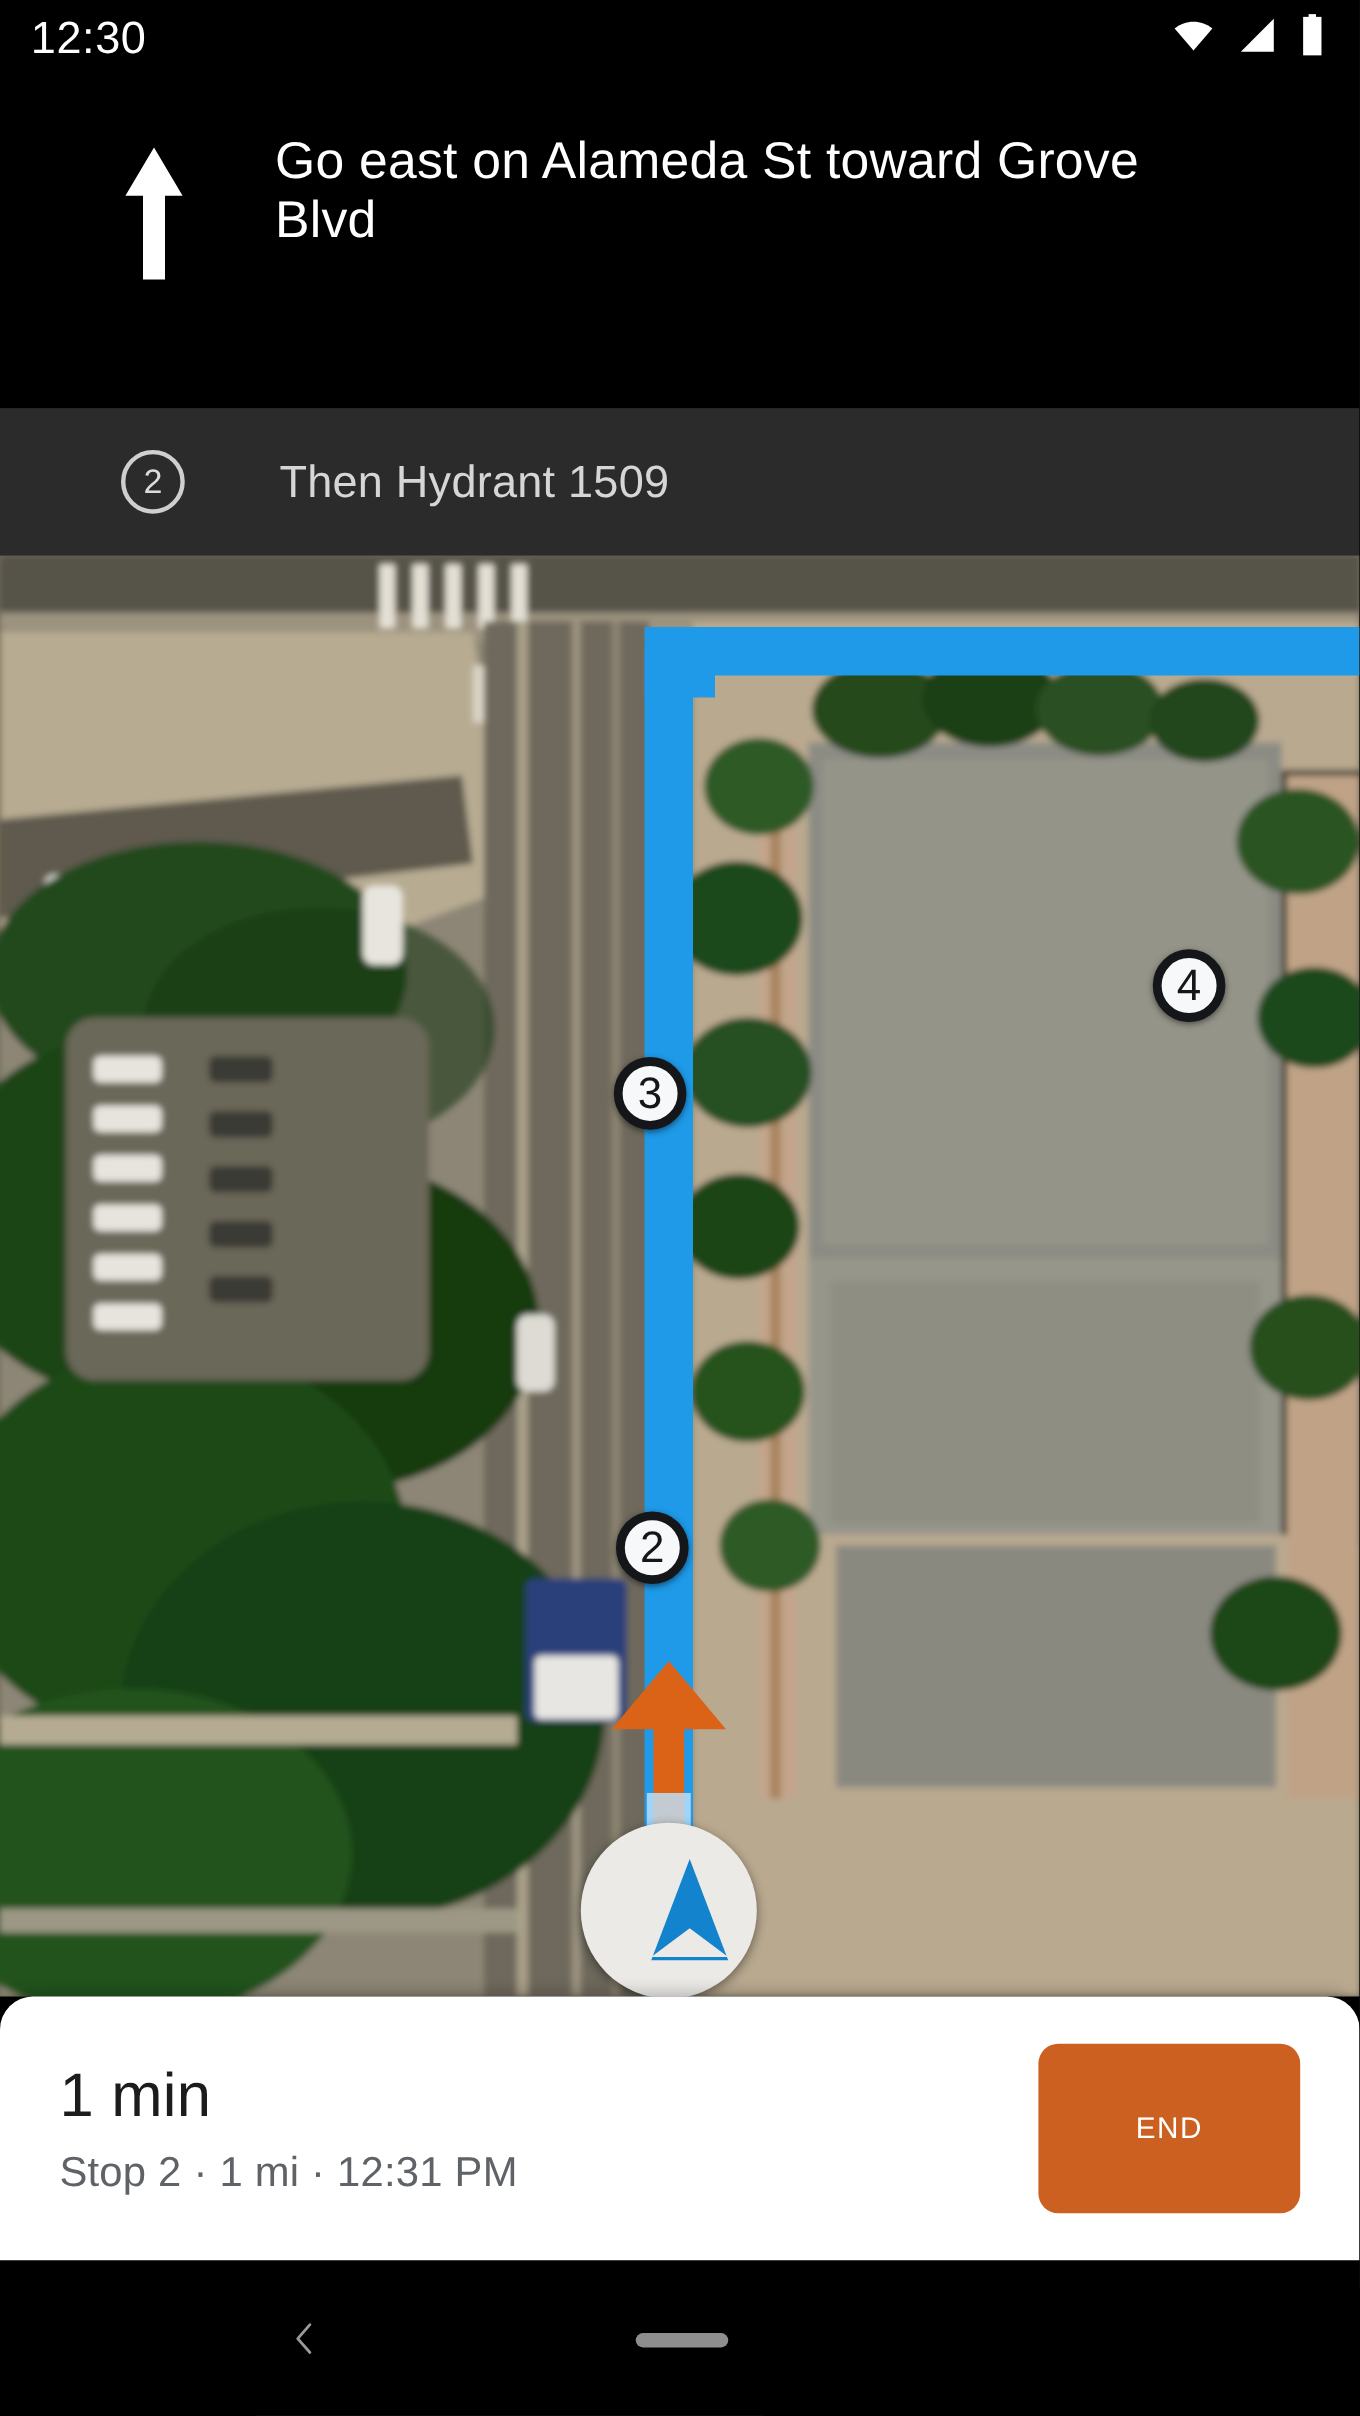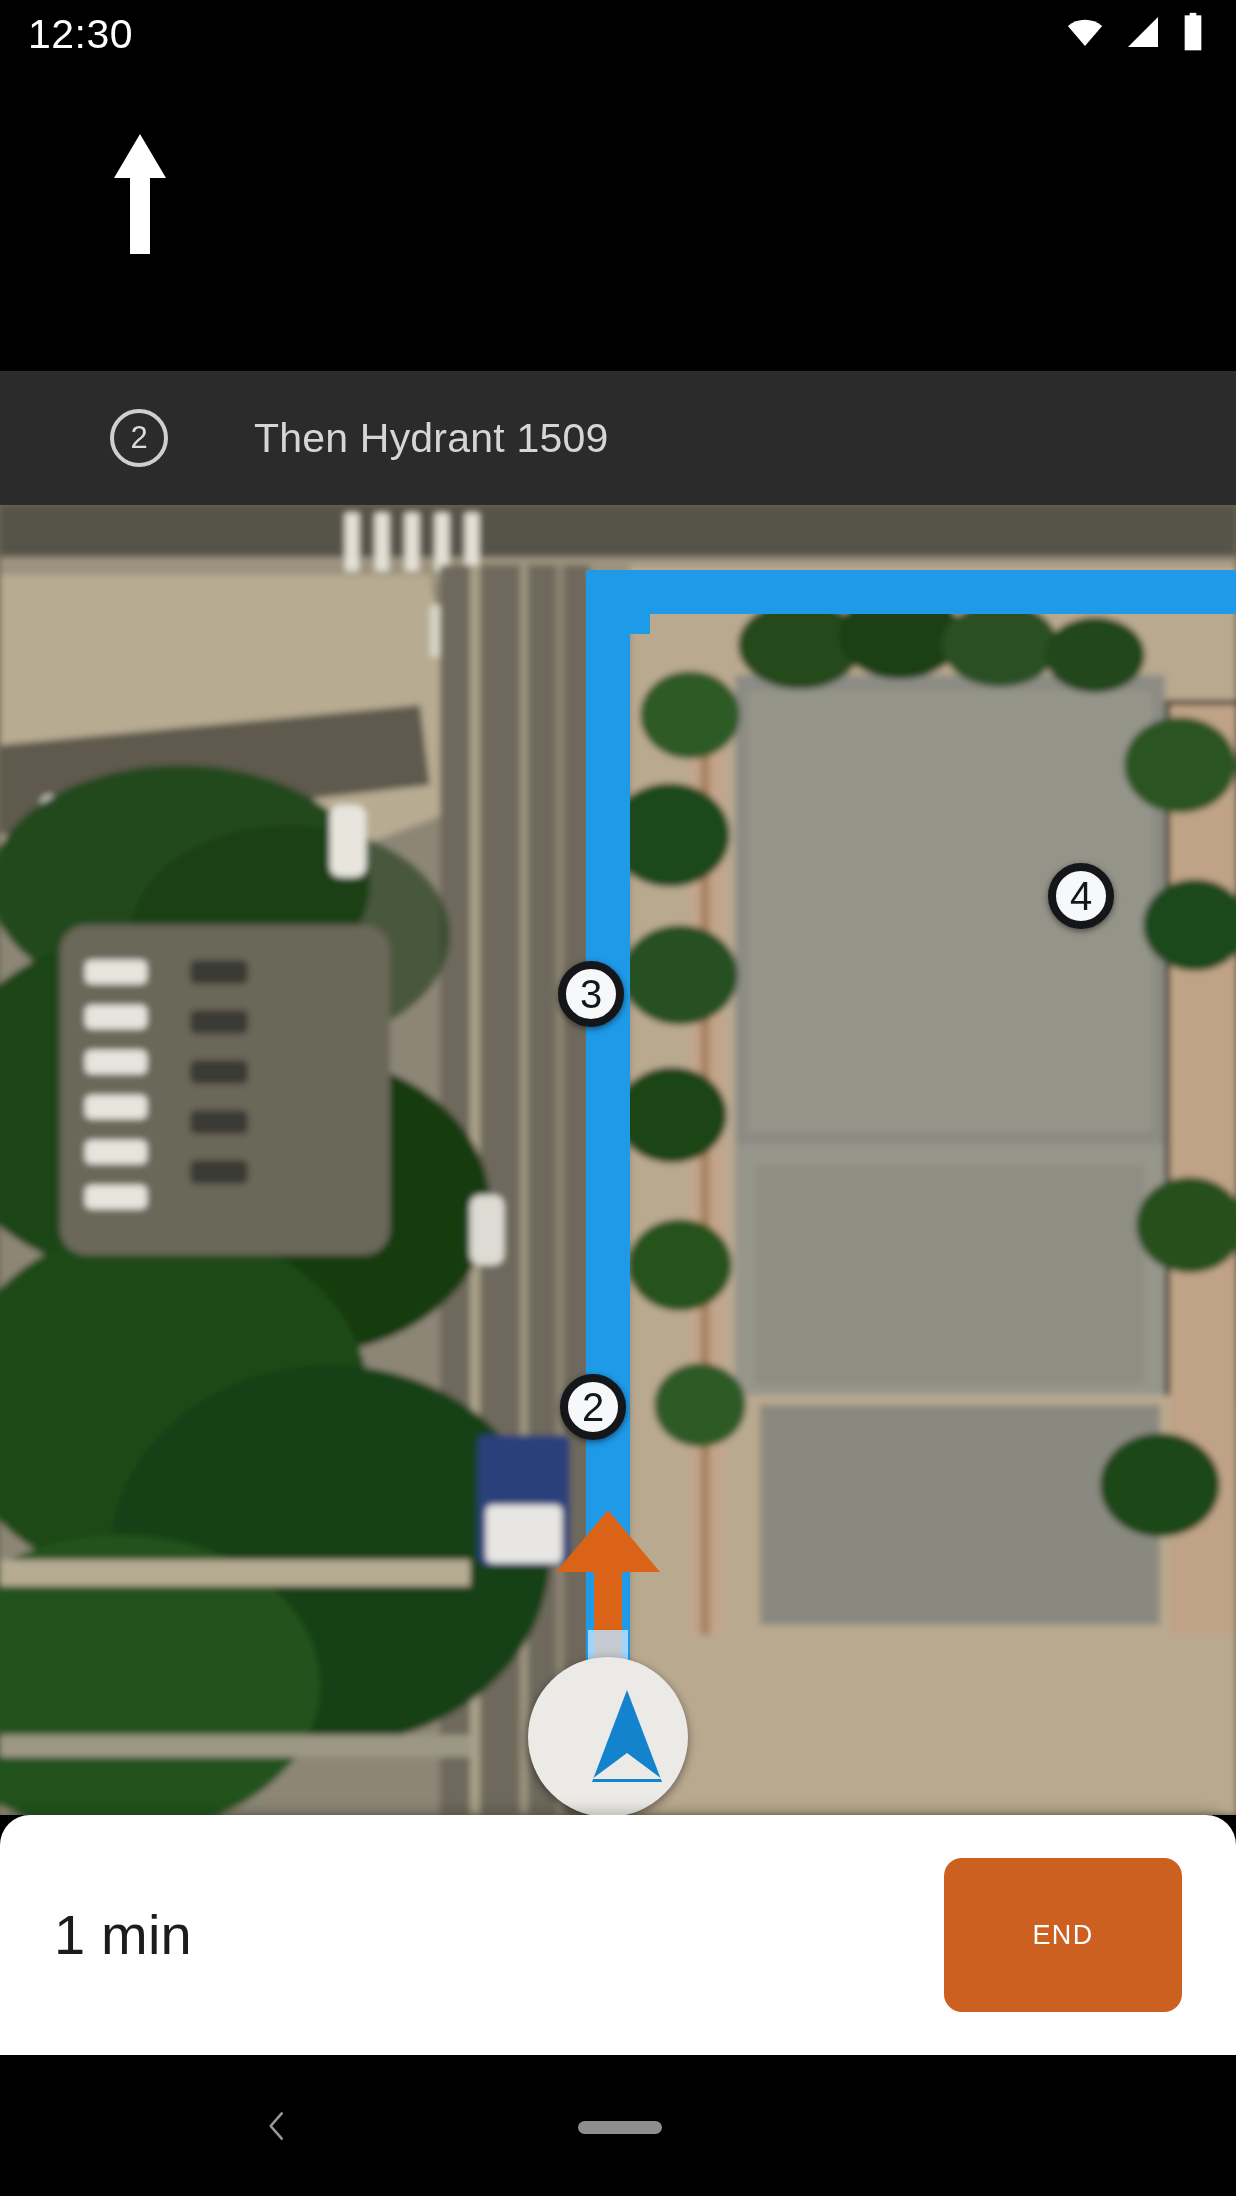--- a/index.html
+++ b/index.html
@@ -161,20 +161,21 @@
       </span>
     </div>
   </div>
 
   <div class="instruction">
     <span class="maneuver-icon">
       <svg width="60" height="128" viewBox="0 0 30 64">
         <polygon points="15,2 28,24 20,24 20,62 10,62 10,24 2,24" fill="#fff"></polygon>
       </svg>
     </span>
+    <div class="instruction-text">Go east on Alameda St toward Grove Blvd</div>
   </div>
 
   <div class="then-bar">
     <div class="then-badge">2</div>
     <div class="then-text">Then Hydrant 1509</div>
   </div>
 
   <div class="map">
     <div class="map-bg">
       <svg width="1236" height="1310" viewBox="0 0 1236 1310" preserveAspectRatio="none" style="position:absolute;inset:0;">
@@ -298,20 +299,21 @@
     <div class="puck-notch"></div>
 
     <div class="marker" style="left:1048px; top:358px;">4</div>
     <div class="marker" style="left:558px; top:456px;">3</div>
     <div class="marker" style="left:560px; top:869px;">2</div>
   </div>
 
   <div class="card">
     <div class="card-left">
       <div class="eta-primary">1 min</div>
+      <div class="eta-secondary">Stop 2 · 1 mi · 12:31 PM</div>
     </div>
     <button class="end-button">END</button>
   </div>
 
   <div class="navbar">
     <span class="nav-back">
       <svg width="38" height="38" viewBox="0 0 24 24">
           <path d="M15 4 L8 12 L15 20" stroke="#9a9a9a" stroke-width="1.6" fill="none" stroke-linecap="round" stroke-linejoin="round"></path>
         </svg>
     </span>

